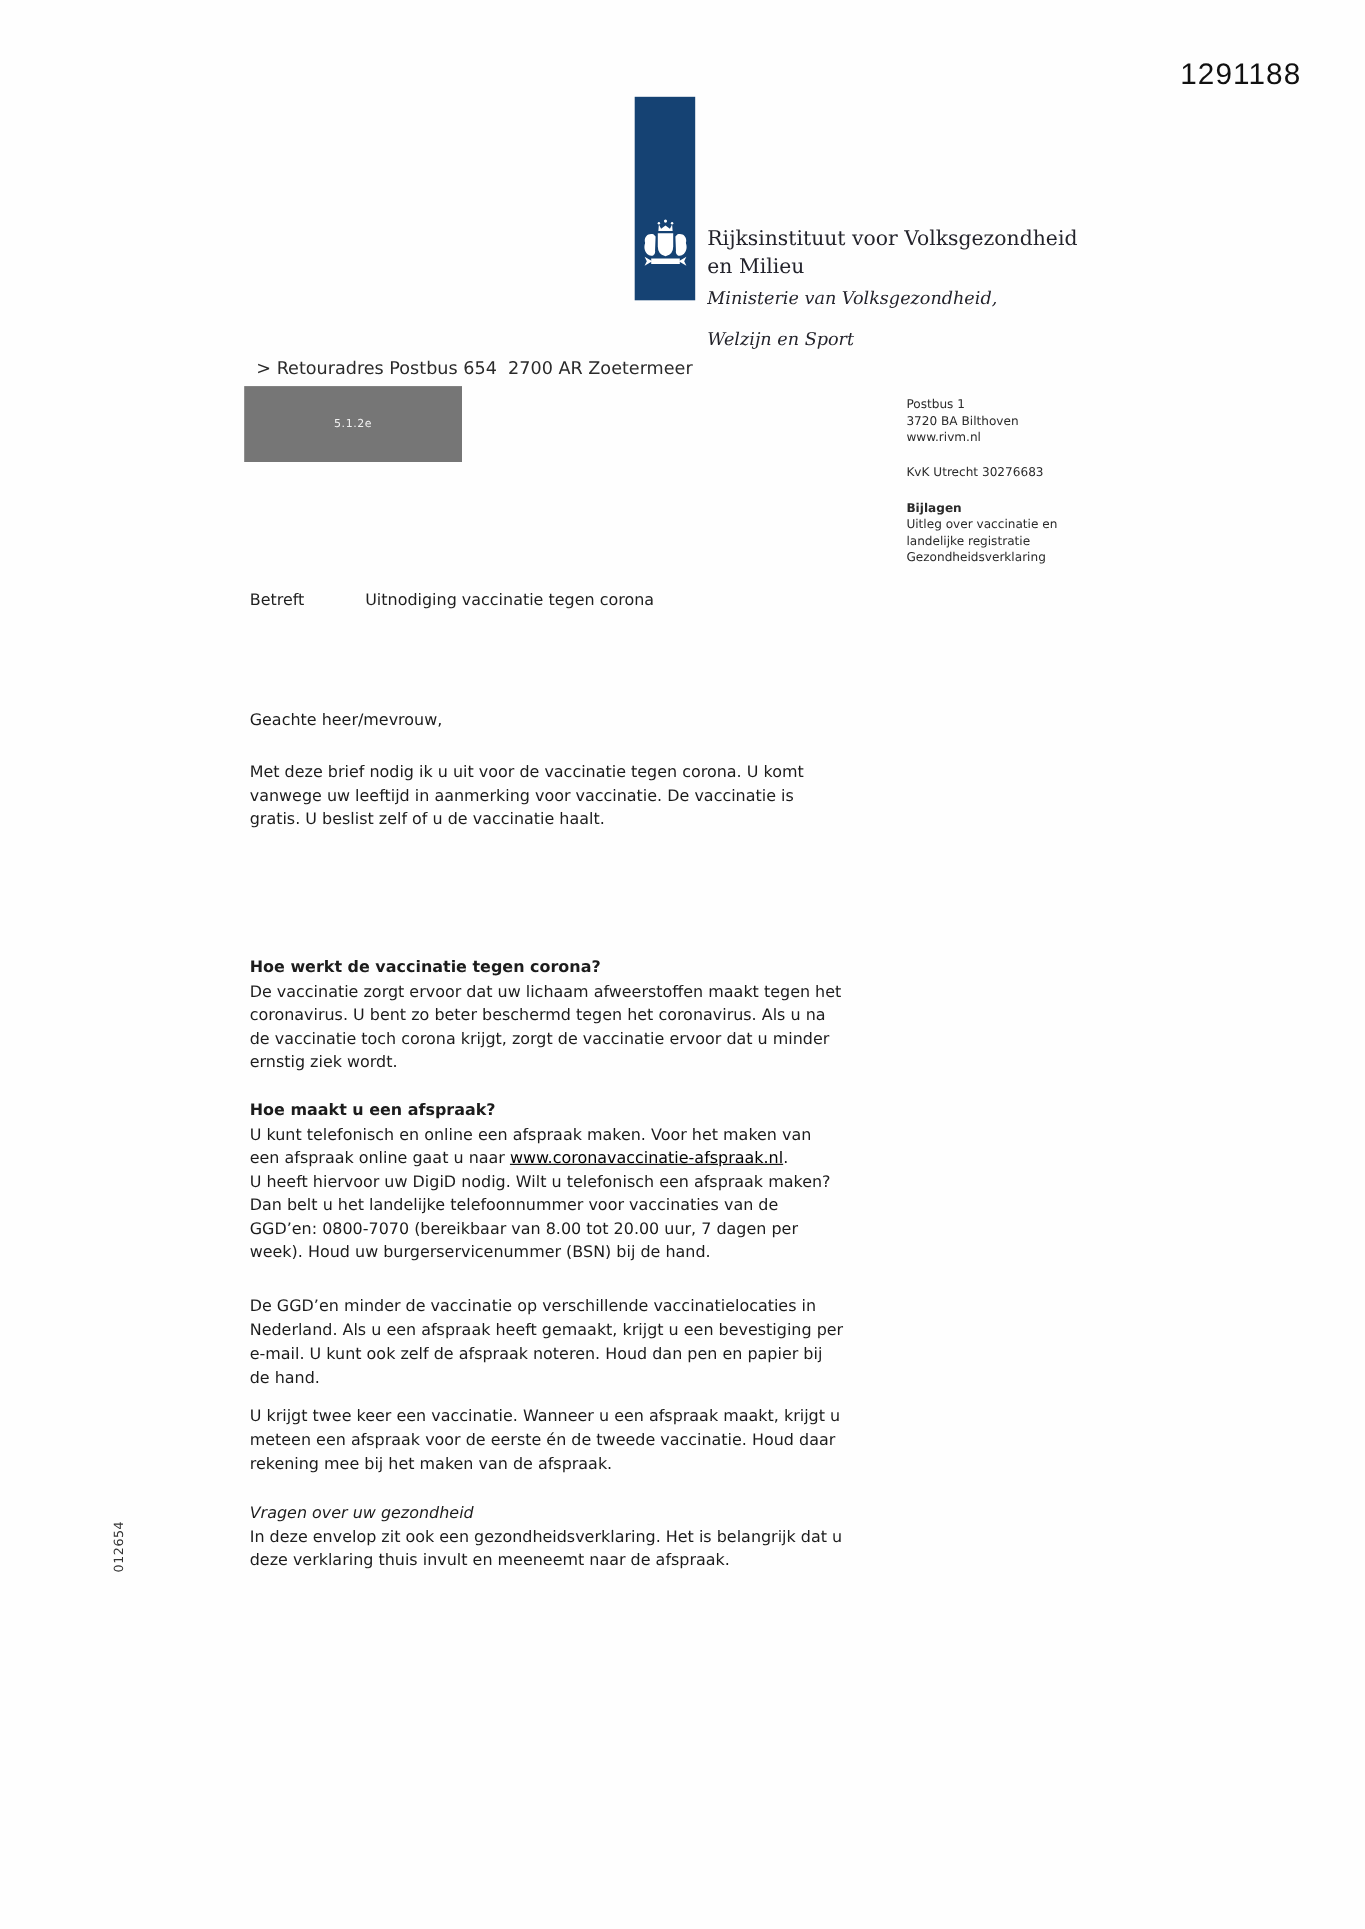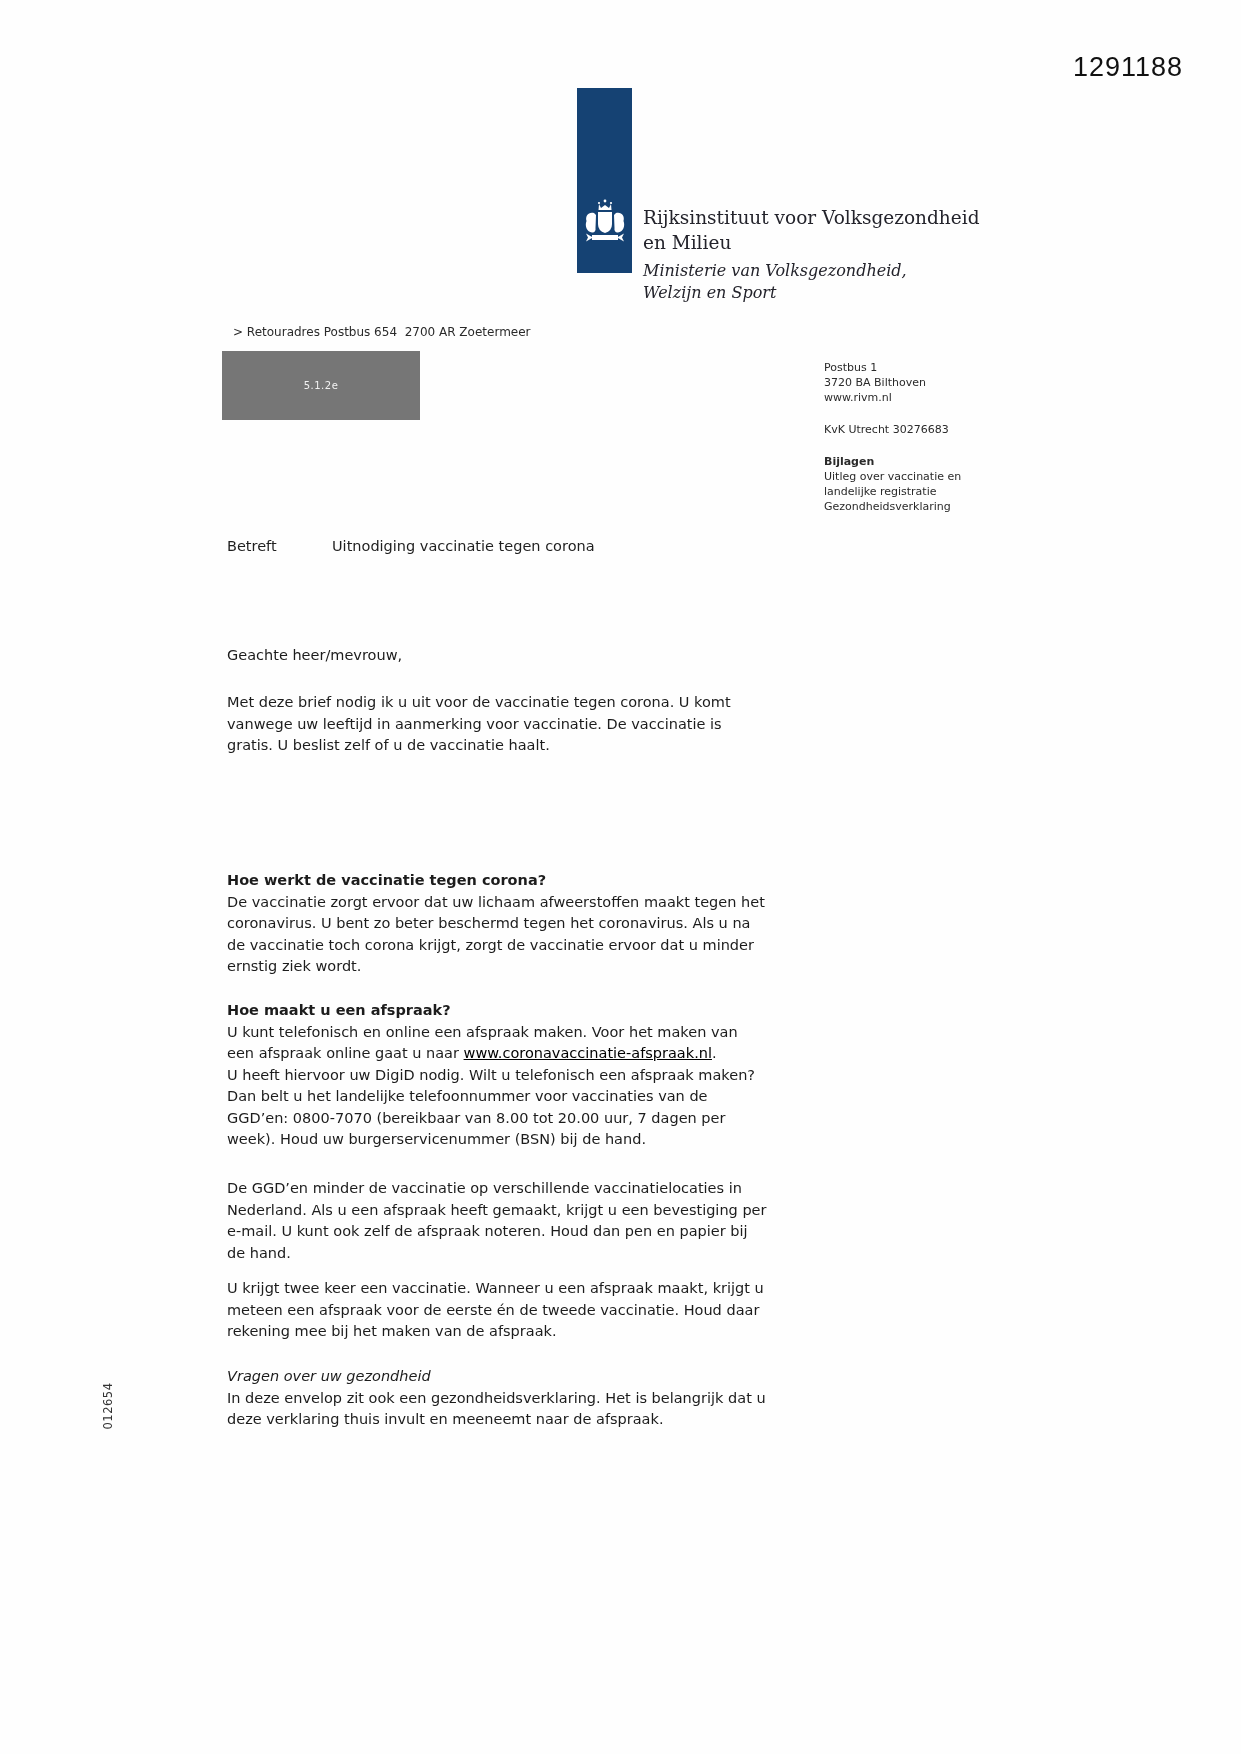--- a/index.html
+++ b/index.html
@@ -29,21 +29,21 @@
   .wordmark{
     position:absolute;left:643px;top:205px;
     font-family:"DejaVu Serif","Liberation Serif",serif;
     color:#23232b;
   }
   .wordmark .org{font-size:18.5px;line-height:25px;}
   .wordmark .ministry{font-size:16px;line-height:22px;font-style:italic;margin-top:3px;}
   
   .retouradres{
     position:absolute;left:233px;top:325px;
-    font-size:12px;color:#2a2a2a;white-space:pre-wrap;
+    font-size:16px;color:#2a2a2a;white-space:pre-wrap;
   }
   .redaction-box{
     position:absolute;left:222px;top:351px;width:198px;height:69px;
     background:#767676;display:flex;align-items:center;justify-content:center;
   }
   .redaction-box span{color:#f2f2f2;font-size:10px;letter-spacing:0.5px;}
   
   .info-col{
     position:absolute;left:824px;top:360px;width:170px;
     font-size:11px;line-height:15px;color:#2a2a2a;
@@ -98,21 +98,21 @@
         <path d="M10 36 L36 36 L36 41 L10 41 Z"></path>
         <path d="M4 34.5 L11 38.5 L4 42.5 L6 38.5 Z"></path>
         <path d="M42 34.5 L35 38.5 L42 42.5 L40 38.5 Z"></path>
       </svg>
     </span>
   </div>
   <div class="wordmark">
     <div class="org">Rijksinstituut voor Volksgezondheid</div>
     <div class="org">en Milieu</div>
     <div class="ministry" style="margin-top:5px;">Ministerie van Volksgezondheid,</div>
-    <div class="ministry" style="margin-top:0;">Welzijn en Sport</div>
+    <div class="ministry" style="margin-top:16px;">Welzijn en Sport</div>
   </div>
 
   <div class="retouradres">&gt; Retouradres Postbus 654  2700 AR Zoetermeer</div>
 
   <div class="redaction-box">
     <span>5.1.2e</span>
   </div>
 
   <div class="info-col">
     <div class="block">

